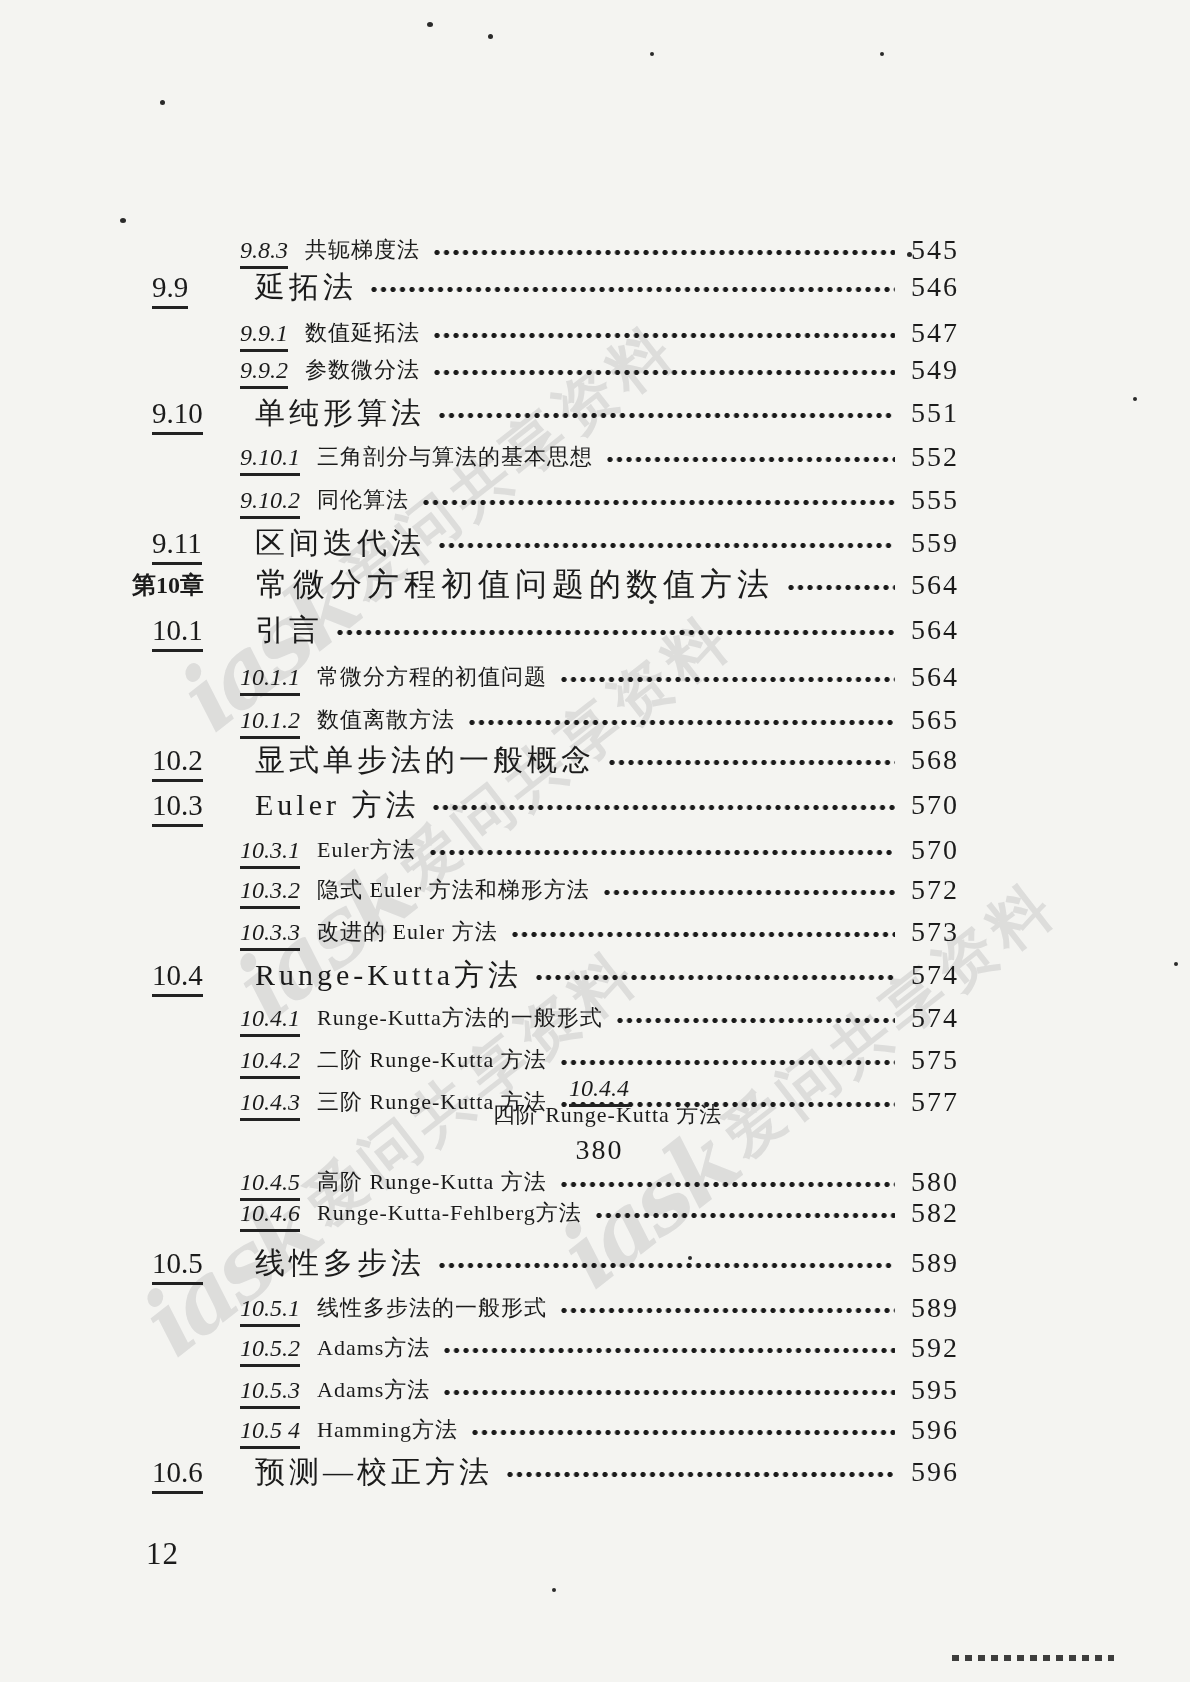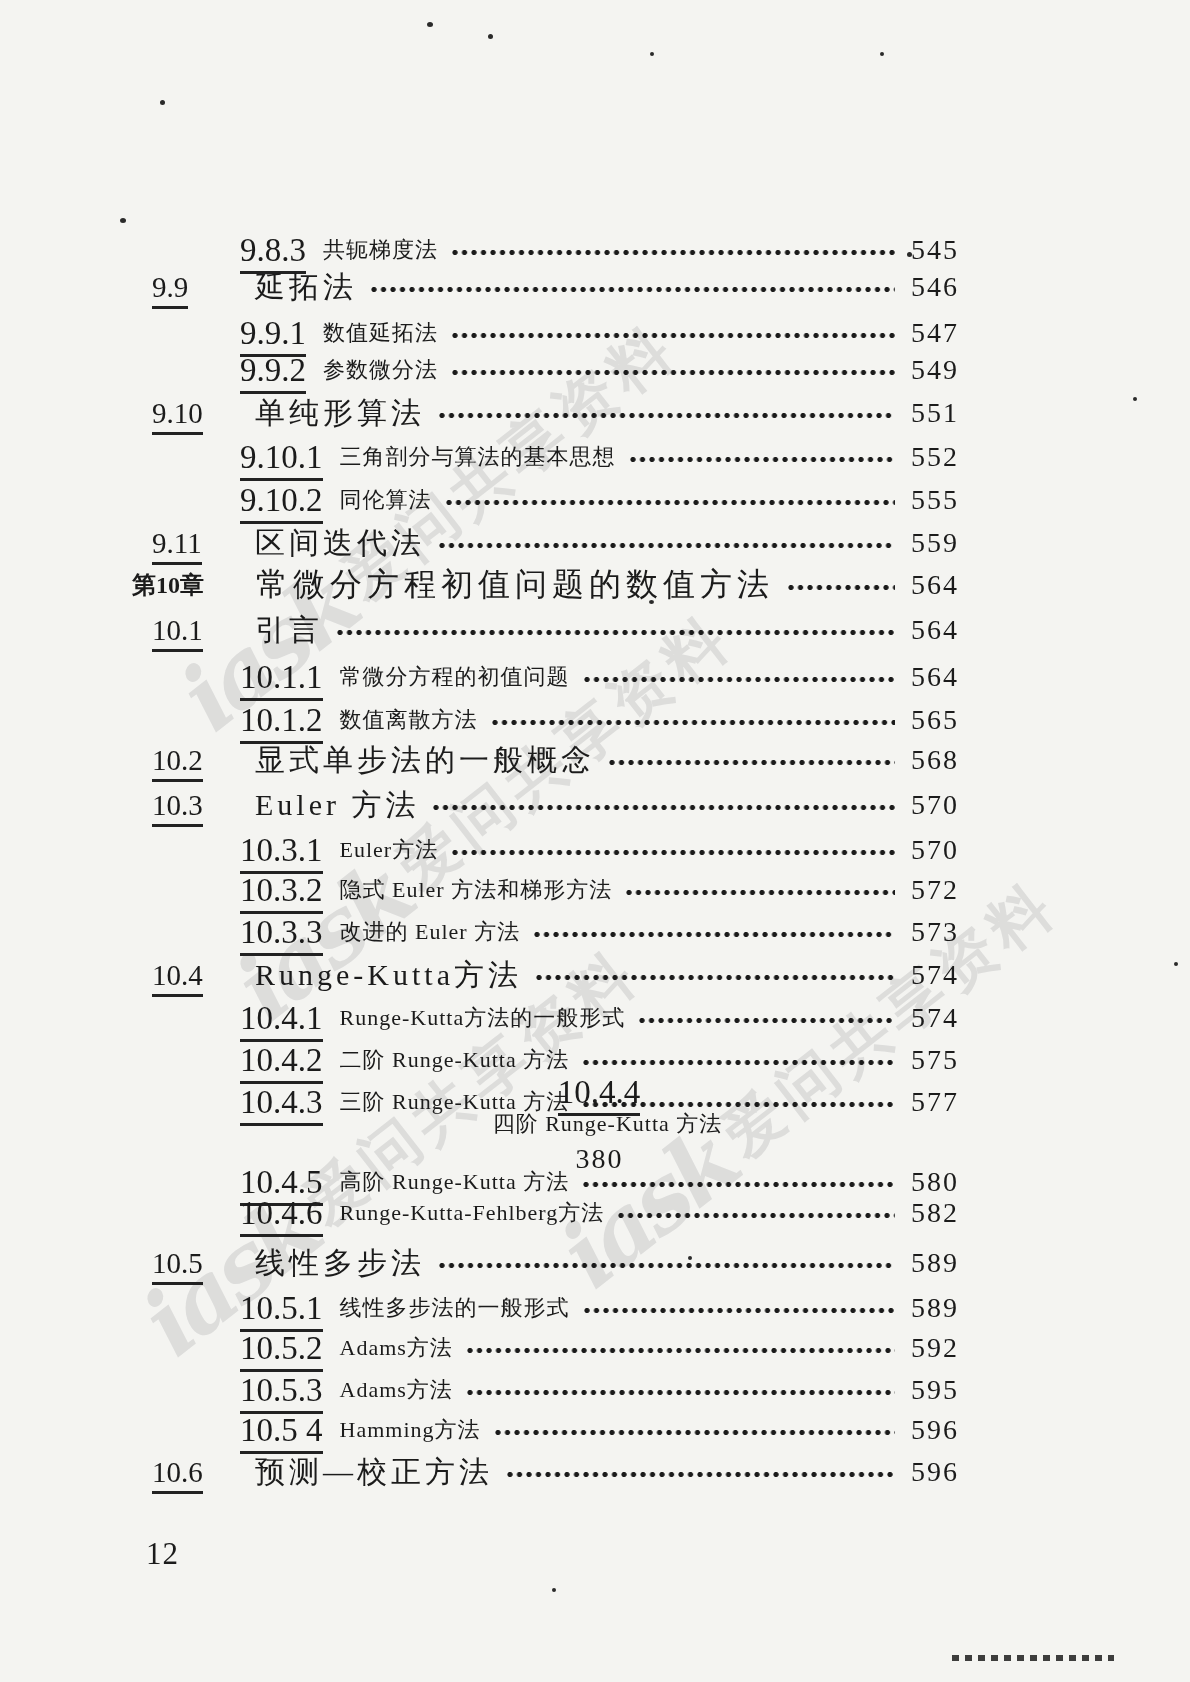--- a/index.html
+++ b/index.html
@@ -43,21 +43,21 @@
   }
   .row.l1 { left:132px; }
   .row.l2 { left:152px; }
   .row.l3 { left:240px; }
 
   .num { flex:none; font-size:27px; line-height:1; white-space:pre; }
   .num b { font-weight:inherit; border-bottom:3px solid #222; padding-bottom:3px; }
   .l1 .num { width:124px; font-size:24px; font-weight:bold; }
   .l1 .num b { border-bottom:none; padding-bottom:0; }
   .l2 .num { width:103px; font-size:29px; }
-  .l3 .num { margin-right:17px; font-size:33px; }
+  .l3 .num { margin-right:17px; font-size:24px;font-style:italic; }
 
   .title { flex:none; white-space:nowrap; }
   .l1 .title { font-size:32px; font-weight:normal; letter-spacing:5px; }
   .l2 .title { font-size:30px; letter-spacing:4px; }
   .l3 .title { font-size:22px; letter-spacing:1px; }
 
   .dots {
     flex:1 1 auto; height:7px; min-width:18px;
     margin:4px 16px 0 14px;
     background-image:radial-gradient(circle at 3px 3.5px, #1a1a1a 2.2px, rgba(0,0,0,0) 3px);

